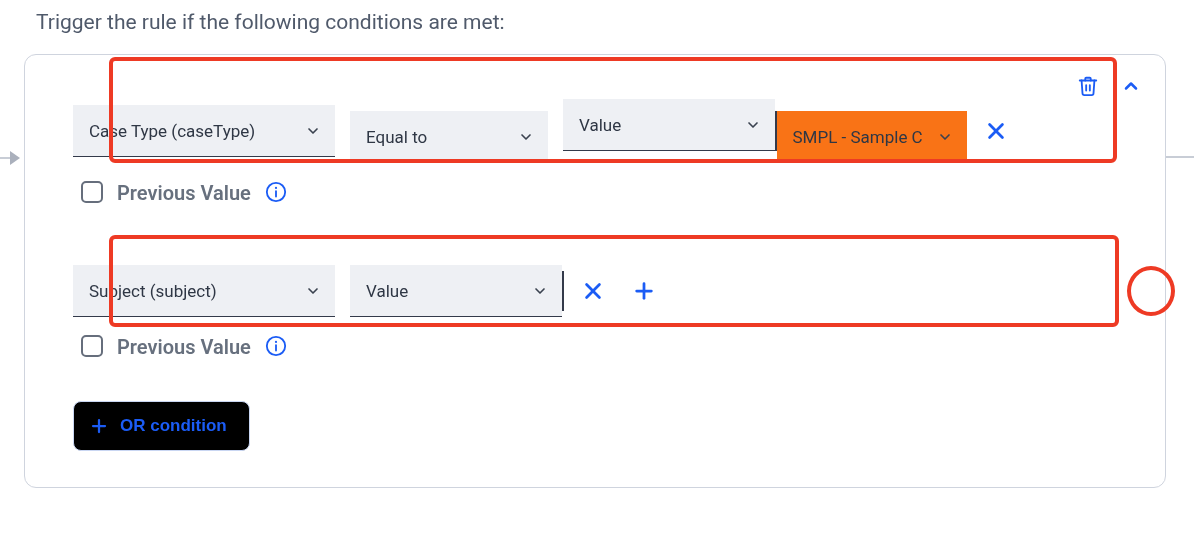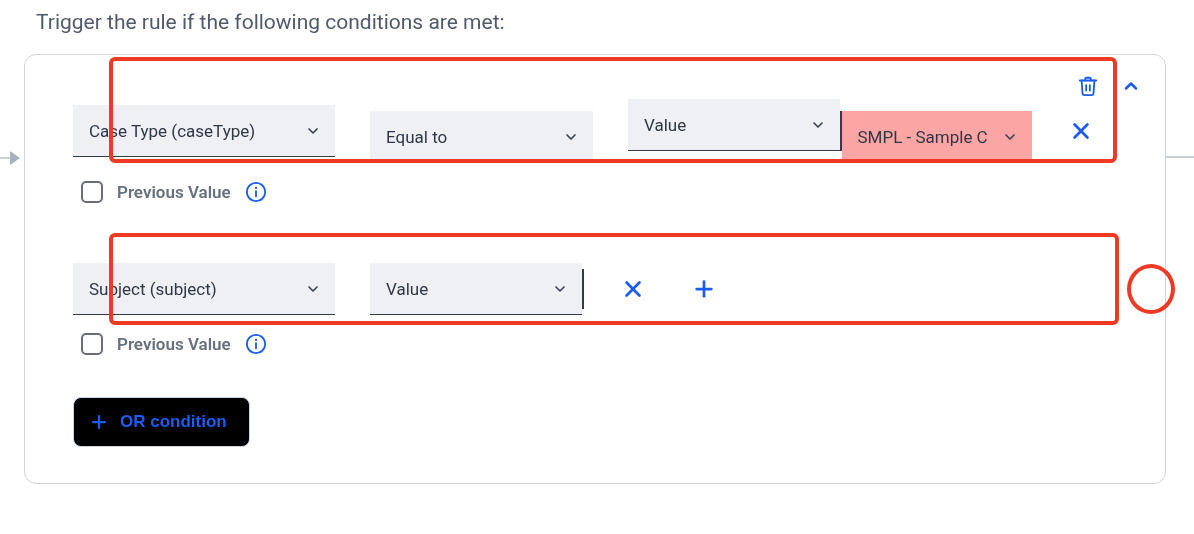--- a/index.html
+++ b/index.html
@@ -57,54 +57,54 @@
     display: flex; align-items: center; gap: 22px;
   }
   .icon-btn {
     background: none; border: none; padding: 0; cursor: pointer;
     color: #1b5cf5;
     display: flex; align-items: center; justify-content: center;
   }
   .condition-row {
     display: flex;
     align-items: center;
-    gap: 35px;
+    gap: 15px;
     margin-top: 10px;
     position: relative;
   }
   .condition-row.first { margin-top: 10px; }
   .condition-row.second { margin-top: 60px; }
   .dd {
     height: 52px;
     background: #eef0f4;
     border: none;
     border-bottom: 1.5px solid #333a4a;
     display: flex; align-items: center; justify-content: space-between;
     padding: 0 14px 0 16px;
     font-size: 17px;
     color: #2f3745;
     cursor: pointer;
     width: 198px;
     flex-shrink: 0;
   }
   .dd.field { width: 262px; }
-  .dd.op   { width: 223px; margin-top: 12px; }
+  .dd.op   { width: 198px; margin-top: 12px; }
   .dd.valtype { width: 212px; }
   .val-wrap {
     display: flex; flex-shrink:0;
   }
   .val-wrap .dd.valtype { border-right: 0; }
   .val-sep {
     width: 1.5px; height: 40px; background: #333a4a;
     align-self: center;
     position: relative;
   }
   .val-input, .val-select {
     height: 52px;
-    background: #fca5a5;
+    background: #f97316;
     border: none;
     border-bottom: 1.5px solid #333a4a;
     font-size: 17px;
     color: #2f3745;
     padding: 0 14px 0 16px;
     width: 190px;
     flex-shrink:0;
     font-family: inherit;
     outline: none;
     margin-top: 12px;
@@ -134,23 +134,23 @@
   }
   .highlight.r2 {
     left: 36px; top: -30px; width: 1010px; height: 92px;
   }
   .highlight.circle {
     left: 1054px; top: 1px; width: 48px; height: 50px;
     border-radius: 50%;
     border-width: 4px;
   }
   .prev-value {
-    display: flex; align-items: center; gap: 14px;
+    display: flex; align-items: flex-start; gap: 14px;
     margin-top: 18px; margin-left: 8px;
-    font-size: 17px; font-weight: 600;
+    font-size: 20px; font-weight: 600;
     color: #67707e;
   }
   .checkbox {
     width: 22px; height: 22px;
     border: 2px solid #666e7c;
     border-radius: 5px;
     background: #fff;
     cursor: pointer;
     flex-shrink:0;
   }

